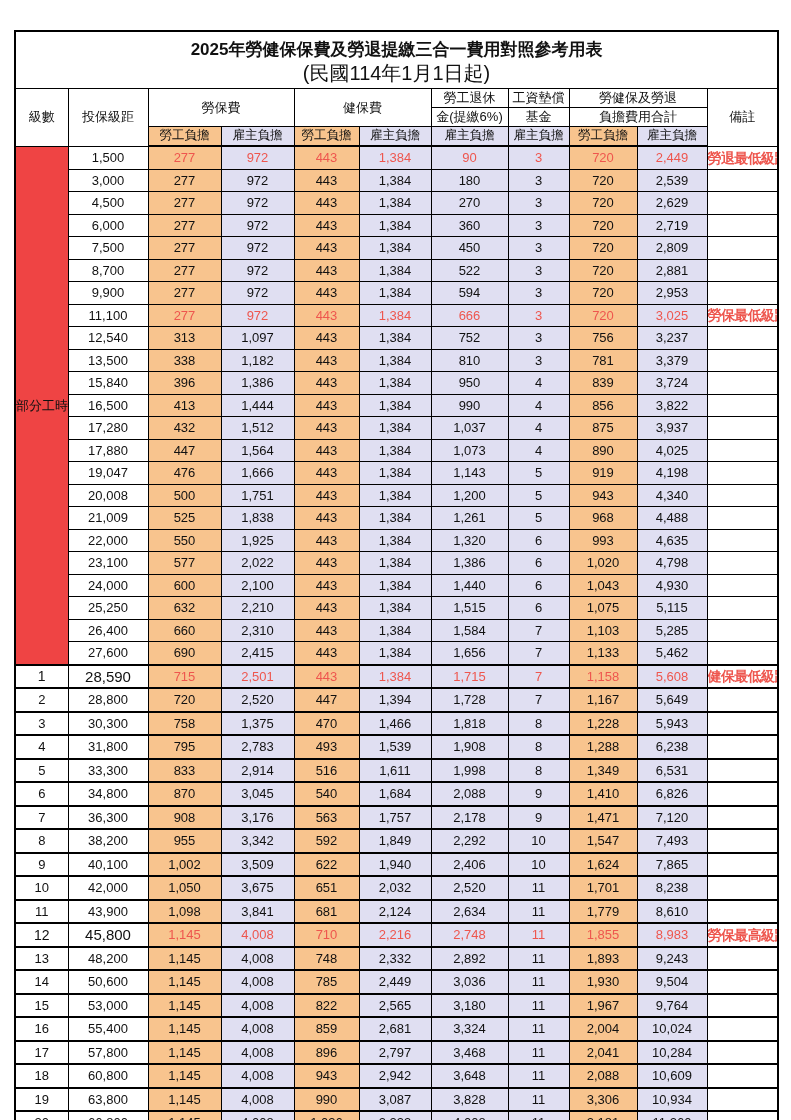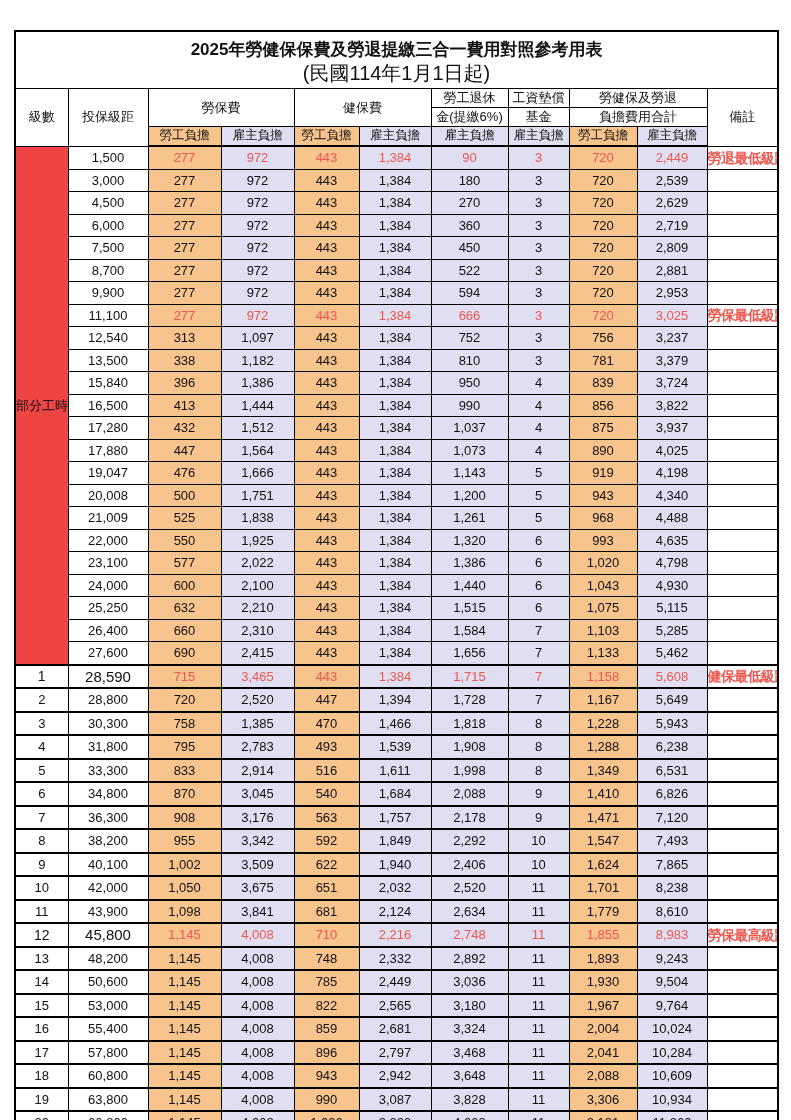--- a/index.html
+++ b/index.html
@@ -368,21 +368,21 @@
           <td class="c-er">1,656</td>
           <td class="c-er">7</td>
           <td class="c-emp">1,133</td>
           <td class="c-er">5,462</td>
           <td class="remark-cell"></td>
         </tr>
         <tr class="lvl hl big">
           <td class="level-cell">1</td>
           <td class="bracket-cell">28,590</td>
           <td class="c-emp">715</td>
-          <td class="c-er">3,465</td>
+          <td class="c-er">2,501</td>
           <td class="c-emp">443</td>
           <td class="c-er">1,384</td>
           <td class="c-er">1,715</td>
           <td class="c-er">7</td>
           <td class="c-emp">1,158</td>
           <td class="c-er">5,608</td>
           <td class="remark-cell">健保最低級距</td>
         </tr>
         <tr class="lvl">
           <td class="level-cell">2</td>
@@ -394,21 +394,21 @@
           <td class="c-er">1,728</td>
           <td class="c-er">7</td>
           <td class="c-emp">1,167</td>
           <td class="c-er">5,649</td>
           <td class="remark-cell"></td>
         </tr>
         <tr class="lvl">
           <td class="level-cell">3</td>
           <td class="bracket-cell">30,300</td>
           <td class="c-emp">758</td>
-          <td class="c-er">1,385</td>
+          <td class="c-er">1,375</td>
           <td class="c-emp">470</td>
           <td class="c-er">1,466</td>
           <td class="c-er">1,818</td>
           <td class="c-er">8</td>
           <td class="c-emp">1,228</td>
           <td class="c-er">5,943</td>
           <td class="remark-cell"></td>
         </tr>
         <tr class="lvl">
           <td class="level-cell">4</td>

